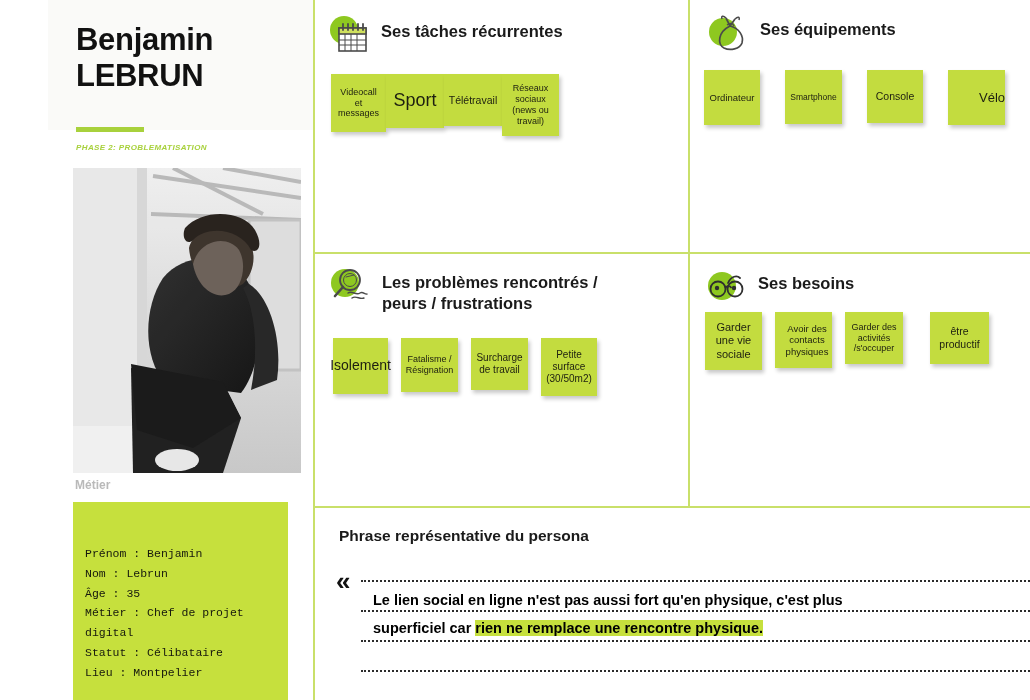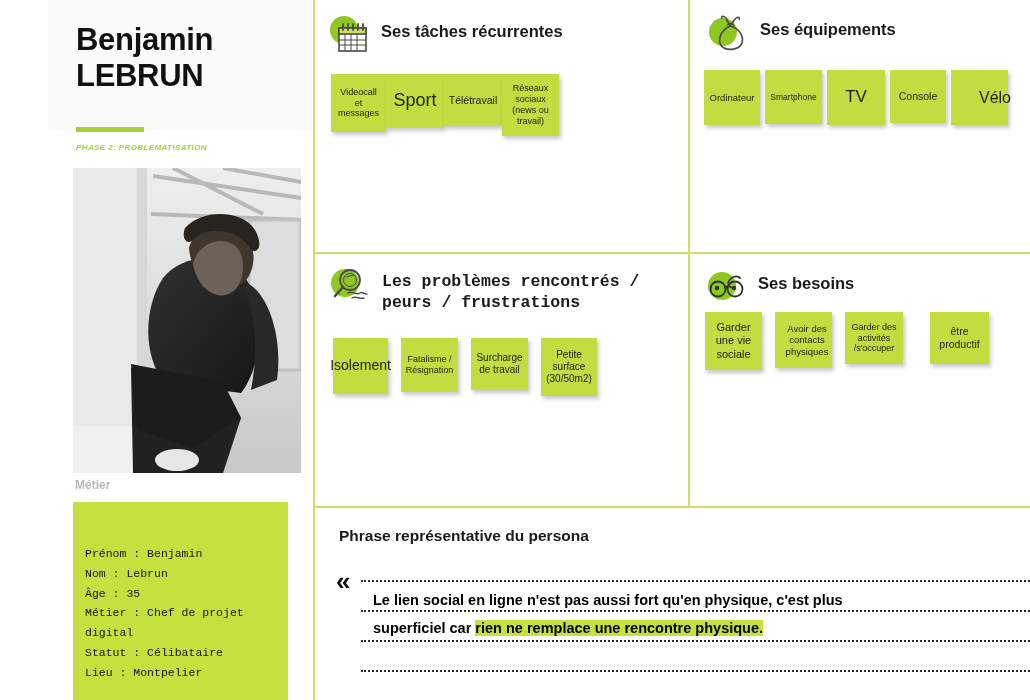--- a/index.html
+++ b/index.html
@@ -271,31 +271,30 @@
           <path d="M24 16 C33 18 38 26 36 33 C34 39 24 41 18 38 C11 34 12 22 24 16 Z" fill="none" stroke="#4a4a4a" stroke-width="1.7"></path>
           <path d="M24 16 L20 8" fill="none" stroke="#4a4a4a" stroke-width="1.7"></path>
           <path d="M24 16 L29 9" fill="none" stroke="#4a4a4a" stroke-width="1.7"></path>
           <path d="M20 8 C17 5 15 6 16 9" fill="none" stroke="#4a4a4a" stroke-width="1.5"></path>
           <path d="M29 9 C32 6 34 7 33 10" fill="none" stroke="#4a4a4a" stroke-width="1.5"></path>
           <path d="M21 15 C24 13 27 13 28 16" fill="none" stroke="#4a4a4a" stroke-width="1.5"></path>
         </svg>
       </span>
       <span class="sec-title">Ses équipements</span>
     </div>
-    <div class="notes-row" style="left:15px; top:70px; gap:5px;">
+    <div class="notes-row" style="left:15px; top:70px; gap:25px;">
       <div class="note" style="width:56px;height:55px;font-size:9.5px;">Ordinateur</div>
       <div class="note" style="width:57px;height:54px;font-size:8.5px;">Smartphone</div>
-      <div class="note" style="width:58px;height:55px;font-size:17px;">TV</div>
       <div class="note" style="width:56px;height:53px;font-size:10.5px;">Console</div>
-      <div class="note" style="width:57px;height:55px;font-size:16px;padding-left:36px;">Vélo</div>
+      <div class="note" style="width:57px;height:55px;font-size:13px;padding-left:36px;">Vélo</div>
     </div>
   </div>
 
   <div class="section" id="sec-problemes">
-    <div class="sec-head" style="left:15px; top:9px;font-family:Liberation Mono, monospace;">
+    <div class="sec-head" style="left:15px; top:9px;">
       <span class="sec-icon">
         <svg viewBox="0 0 44 44">
           <circle cx="17" cy="20" r="14" fill="#8ec820"></circle>
           <circle cx="22" cy="17" r="10" fill="none" stroke="#4a4a4a" stroke-width="1.8"></circle>
           <circle cx="22" cy="17" r="6.5" fill="none" stroke="#4a4a4a" stroke-width="1"></circle>
           <line x1="15" y1="24" x2="7" y2="33" stroke="#4a4a4a" stroke-width="2.6" stroke-linecap="round"></line>
           <path d="M18 14 L26 12" stroke="#4a4a4a" stroke-width="1" stroke-linecap="round"></path>
           <path d="M20 30 C24 27 28 33 32 30 C35 28 37 32 39 31" fill="none" stroke="#4a4a4a" stroke-width="1.4" stroke-linecap="round"></path>
           <path d="M24 35 C28 32 32 37 36 35" fill="none" stroke="#4a4a4a" stroke-width="1.4" stroke-linecap="round"></path>
         </svg>

